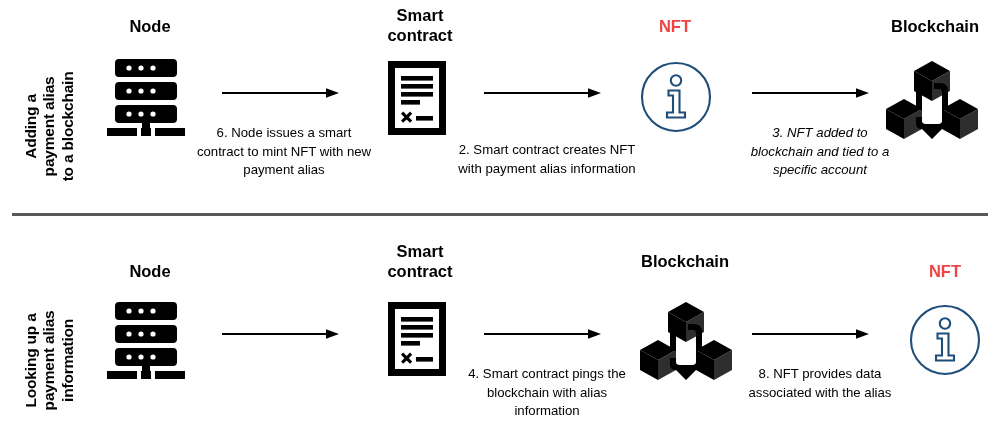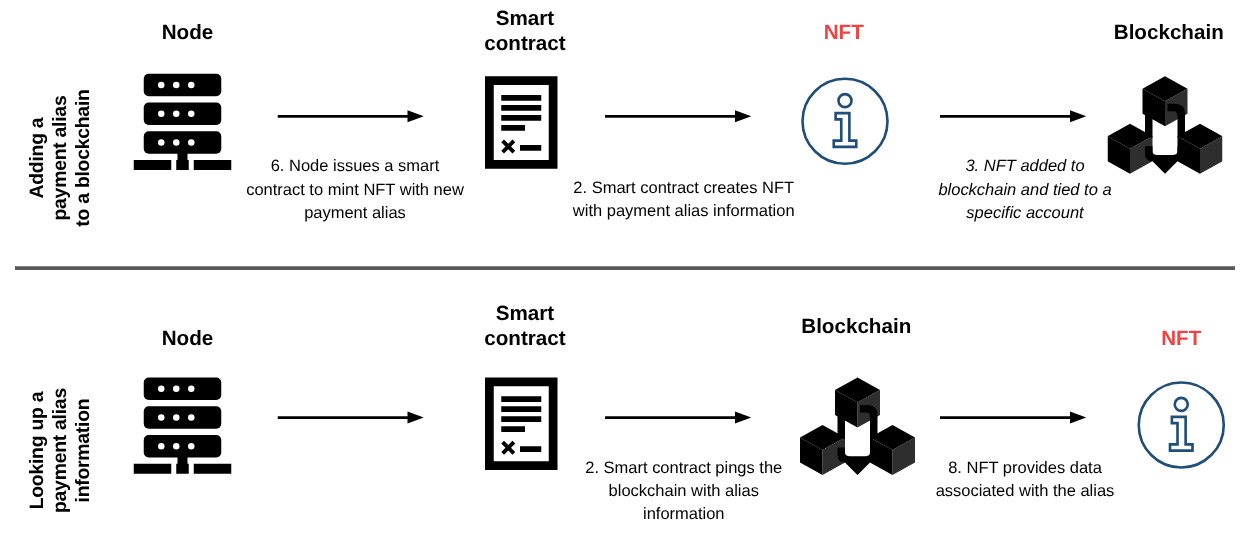--- a/index.html
+++ b/index.html
@@ -233,21 +233,21 @@
       <rect x="30" y="57" width="17" height="4.6" fill="#000"></rect>
     </svg>
   </div>
 
   <div class="arrow" style="left:484px; top:327px;">
     <svg width="118" height="14" viewBox="0 0 118 14" aria-hidden="true">
       <line x1="0" y1="7" x2="106" y2="7" stroke="#000" stroke-width="2.2"></line>
       <polygon points="104,2.2 117,7 104,11.8" fill="#000"></polygon>
     </svg>
   </div>
-  <div class="caption" style="left:458px; top:365px; width:178px;">2. Smart contract pings the blockchain with alias information</div>
+  <div class="caption" style="left:458px; top:365px; width:178px;">4. Smart contract pings the blockchain with alias information</div>
 
   <div class="icon" style="left:640px; top:296px;">
     <svg width="92" height="88" viewBox="0 0 92 88" aria-hidden="true">
       <g fill="#000000">
         <path d="M30 55 L30 36 Q30 28 38 28 L44 28 L44 34 L39 34 Q36 34 36 38 L36 55 Z"></path>
         <path d="M62 55 L62 36 Q62 28 54 28 L48 28 L48 34 L53 34 Q56 34 56 38 L56 55 Z"></path>
         <path d="M30 62 L30 68 Q30 74 36 74 L40 78 L46 84 L52 78 L56 74 Q62 74 62 68 L62 62 L56 62 L56 66 Q56 69 52 69 L40 69 Q36 69 36 66 L36 62 Z"></path>
         <polygon points="46,6 64,16 46,26 28,16"></polygon>
         <polygon points="28,16 46,26 46,46 28,36"></polygon>
         <polygon points="64,16 46,26 46,46 64,36" opacity="0.82"></polygon>

